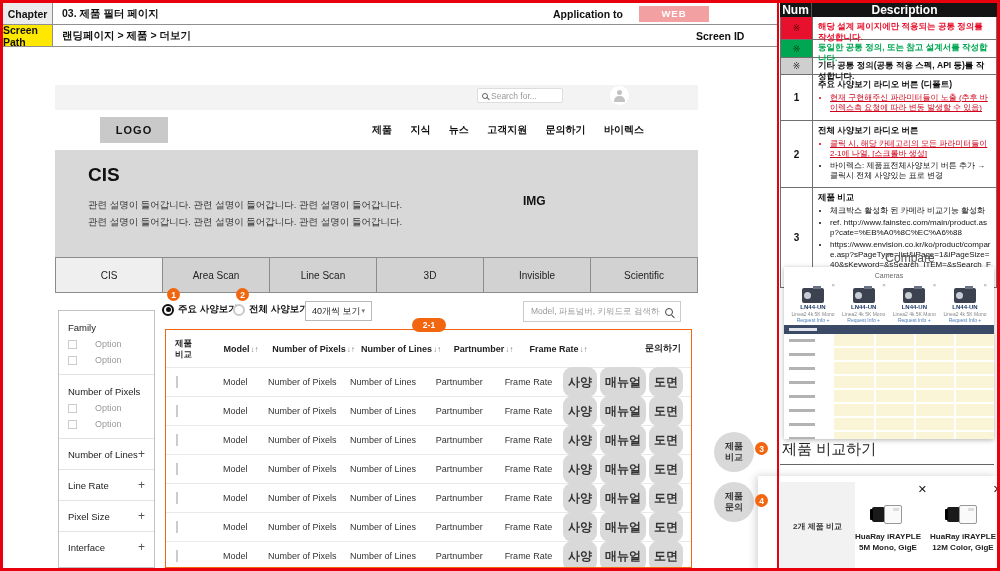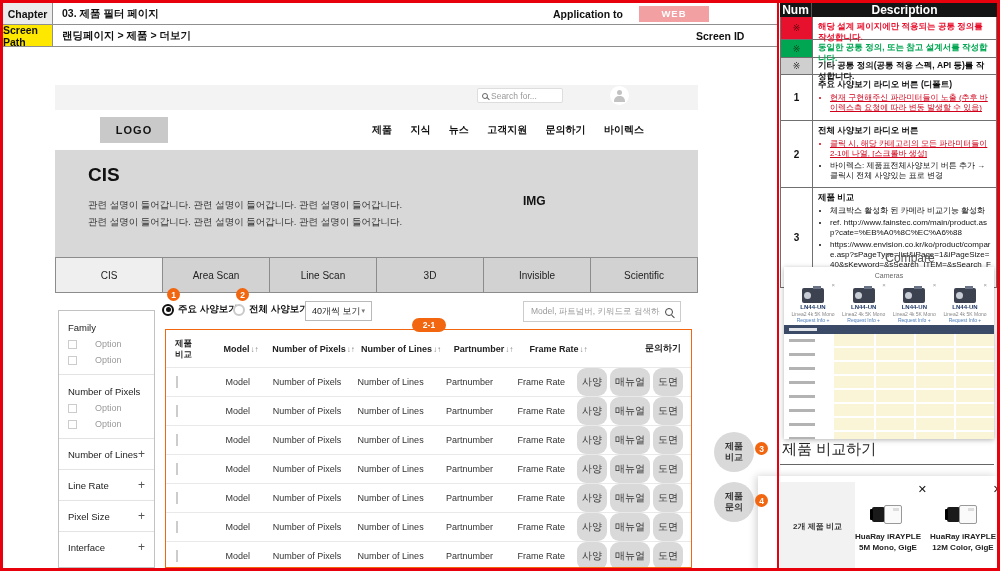--- a/index.html
+++ b/index.html
@@ -164,21 +164,21 @@
   .c3 { width:85px; text-align:center; }
   .c4 { width:90px; text-align:center; }
   .c5 { width:75px; text-align:center; }
   .c6 { width:75px; text-align:center; }
   .c7 { flex:1; text-align:right; padding-right:10px; }
   .thead .c1 { font-size:8.5px; line-height:1.2; }
   .sort { color:#888; font-size:8px; font-weight:normal; margin-left:1px; }
   .trow { display:flex; align-items:center; height:29px; border-top:1px solid #e9e9e9; font-size:9px; color:#333; }
   .row-cb { width:11px; height:11px; border:1px solid #ccc; background:#fff; margin-left:10px; }
   .dl-cell { flex:1; display:flex; justify-content:flex-end; gap:3px; padding-right:8px; }
-  .pill { background:#d9d9d9; border-radius:9px; padding:9px 5px; font-size:10px; color:#333; line-height:1; white-space:nowrap; }
+  .pill { background:#d9d9d9; border-radius:9px; padding:9px 5px; font-size:12px; color:#333; line-height:1; white-space:nowrap;font-weight:bold; }
 </style>
 </head>
 <body>
 
 <div class="hrow hrow1">
   <div class="hcell hlabel">Chapter</div>
   <div class="hcell hvalue">03. 제품 필터 페이지</div>
   <div class="hcell hkey">Application to</div>
   <div class="hcell hlast">
     <div class="web-badge">WEB</div>

